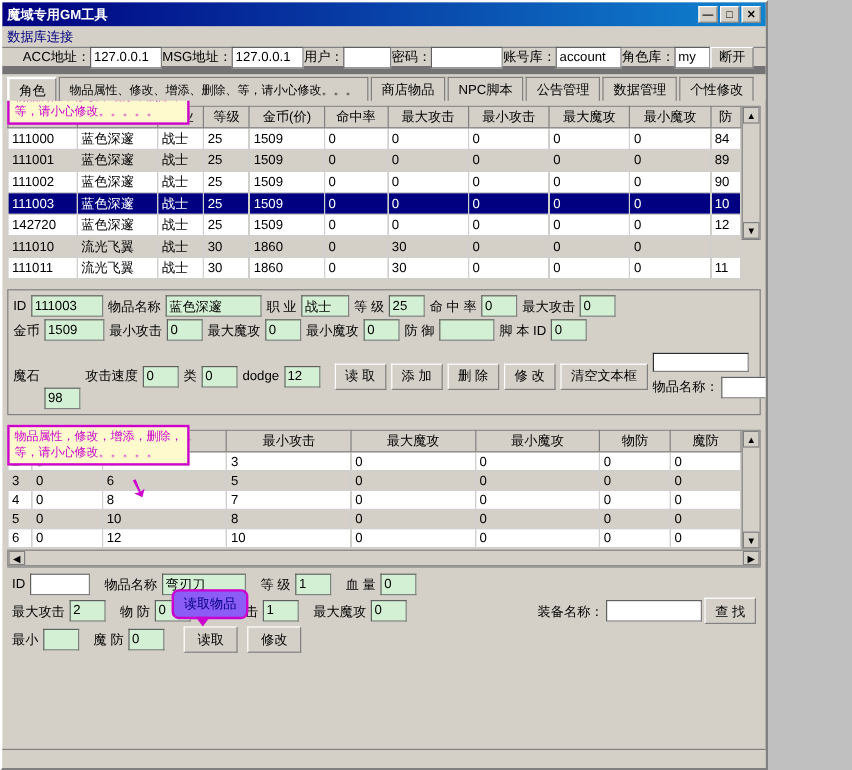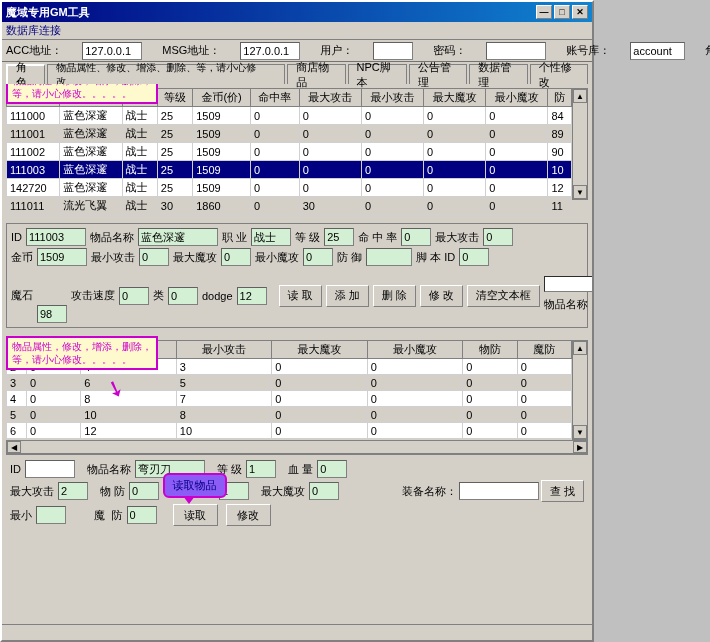--- a/index.html
+++ b/index.html
@@ -5,21 +5,21 @@
     * { box-sizing: border-box; margin: 0; padding: 0; }
     body {
       font-family: "SimSun", "MS Sans Serif", sans-serif;
       font-size: 11px;
       background: #c0c0c0;
       width: 710px;
       height: 642px;
       overflow: hidden;
     }
     .window {
-      width: 594px;
+      width: 640px;
       height: 642px;
       background: #d4d0c8;
       border: 2px solid #808080;
       border-top-color: #ffffff;
       border-left-color: #ffffff;
       display: flex;
       flex-direction: column;
     }
     .title-bar {
       background: linear-gradient(to right, #000080, #1084d0);
@@ -55,26 +55,26 @@
       padding: 1px 4px;
       font-size: 11px;
       color: #000080;
       border-bottom: 1px solid #808080;
       height: 18px;
       display: flex;
       align-items: center;
     }
     .connection-bar {
       background: #d4d0c8;
-      padding: 2px 4px;
-      display: flex;
-      align-items: center;
-      gap: 20px;
-      font-size: 11px;
-      border-bottom: 1px solid #737373;
+      padding: 2px 17px;
+      display: flex;
+      align-items: center;
+      gap: 0;
+      font-size: 11px;
+      border-bottom: 7px solid #737373;
       height: 22px;
     }
     .connection-bar label { white-space: nowrap; }
     .conn-input {
       height: 18px;
       border: 1px solid #808080;
       border-top-color: #606060;
       border-left-color: #606060;
       background: white;
       font-size: 11px;
@@ -358,20 +358,33 @@
                   <td>25</td>
                   <td>1509</td>
                   <td>0</td>
                   <td>0</td>
                   <td>0</td>
                   <td>0</td>
                   <td>0</td>
                   <td>12</td>
                 </tr>
                 <tr>
+                  <td>111010</td>
+                  <td>流光飞翼</td>
+                  <td>战士</td>
+                  <td>30</td>
+                  <td>1860</td>
+                  <td>0</td>
+                  <td>30</td>
+                  <td>0</td>
+                  <td>0</td>
+                  <td>0</td>
+                  <td></td>
+                </tr>
+                <tr>
                   <td>111011</td>
                   <td>流光飞翼</td>
                   <td>战士</td>
                   <td>30</td>
                   <td>1860</td>
                   <td>0</td>
                   <td>30</td>
                   <td>0</td>
                   <td>0</td>
                   <td>0</td>
@@ -560,21 +573,21 @@
             <div style="display:flex;align-items:center;gap:2px;">
               <label class="form-label">装备名称：</label>
               <input class="form-input white" style="width: 80px;">
               <button class="action-btn">查 找</button>
             </div>
           </div>
         </div>
         <div class="form-row">
           <label class="form-label">最小</label>
           <input class="form-input" style="width: 30px;">
-          <label class="form-label" style="margin-left:24px;font-family:Liberation Mono, monospace;">魔 防</label>
+          <label class="form-label" style="margin-left:8px;">魔 防</label>
           <input class="form-input" style="width: 30px;" id="bmdef-input" value="0">
 
           <div style="position:relative;margin-left:12px;">
             <div style="position:absolute;bottom:28px;left:-10px;background:#8b5cf6;border:2px solid #cc00cc;border-radius:6px;padding:3px 8px;font-size:11px;color:#000080;white-space:nowrap;">
               <span>读取物品</span>
               <div style="position:absolute;bottom:-8px;left:18px;width:0;height:0;border-left:6px solid transparent;border-right:6px solid transparent;border-top:8px solid #cc00cc;"></div>
             </div>
             <button class="action-btn" style="width:45px;" id="bottom-read-btn">读取</button>
           </div>
           <button class="action-btn" style="width:45px;margin-left:4px;" id="bottom-modify-btn">修改</button>

